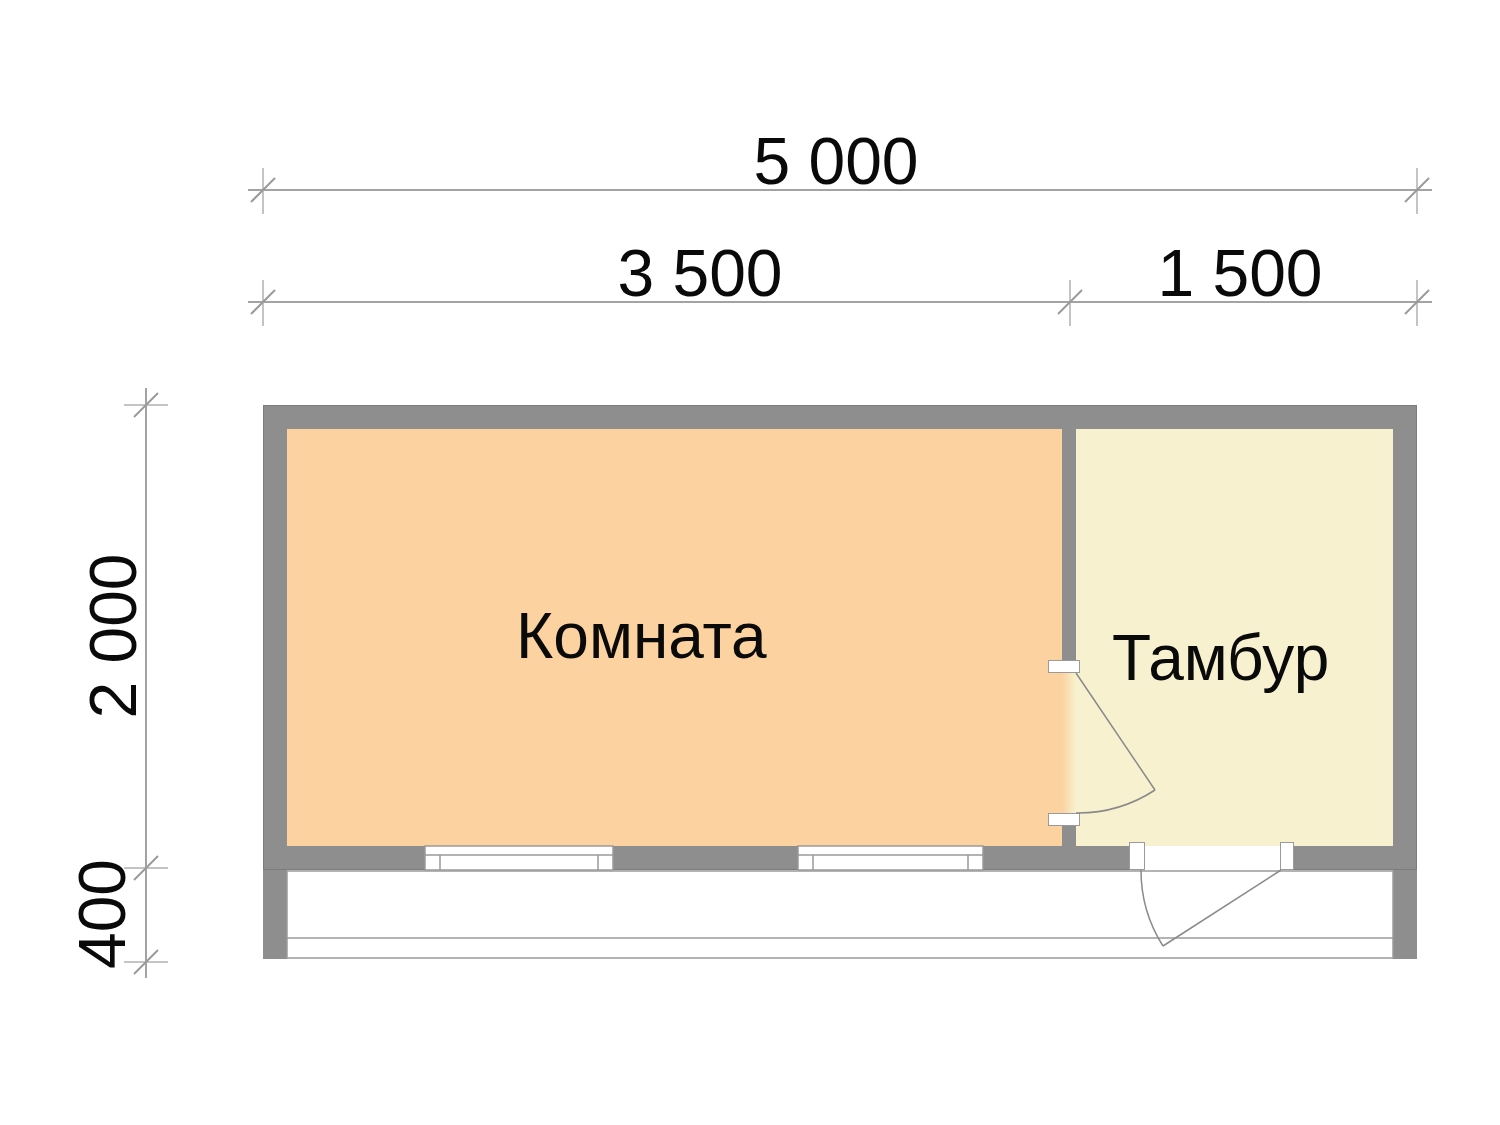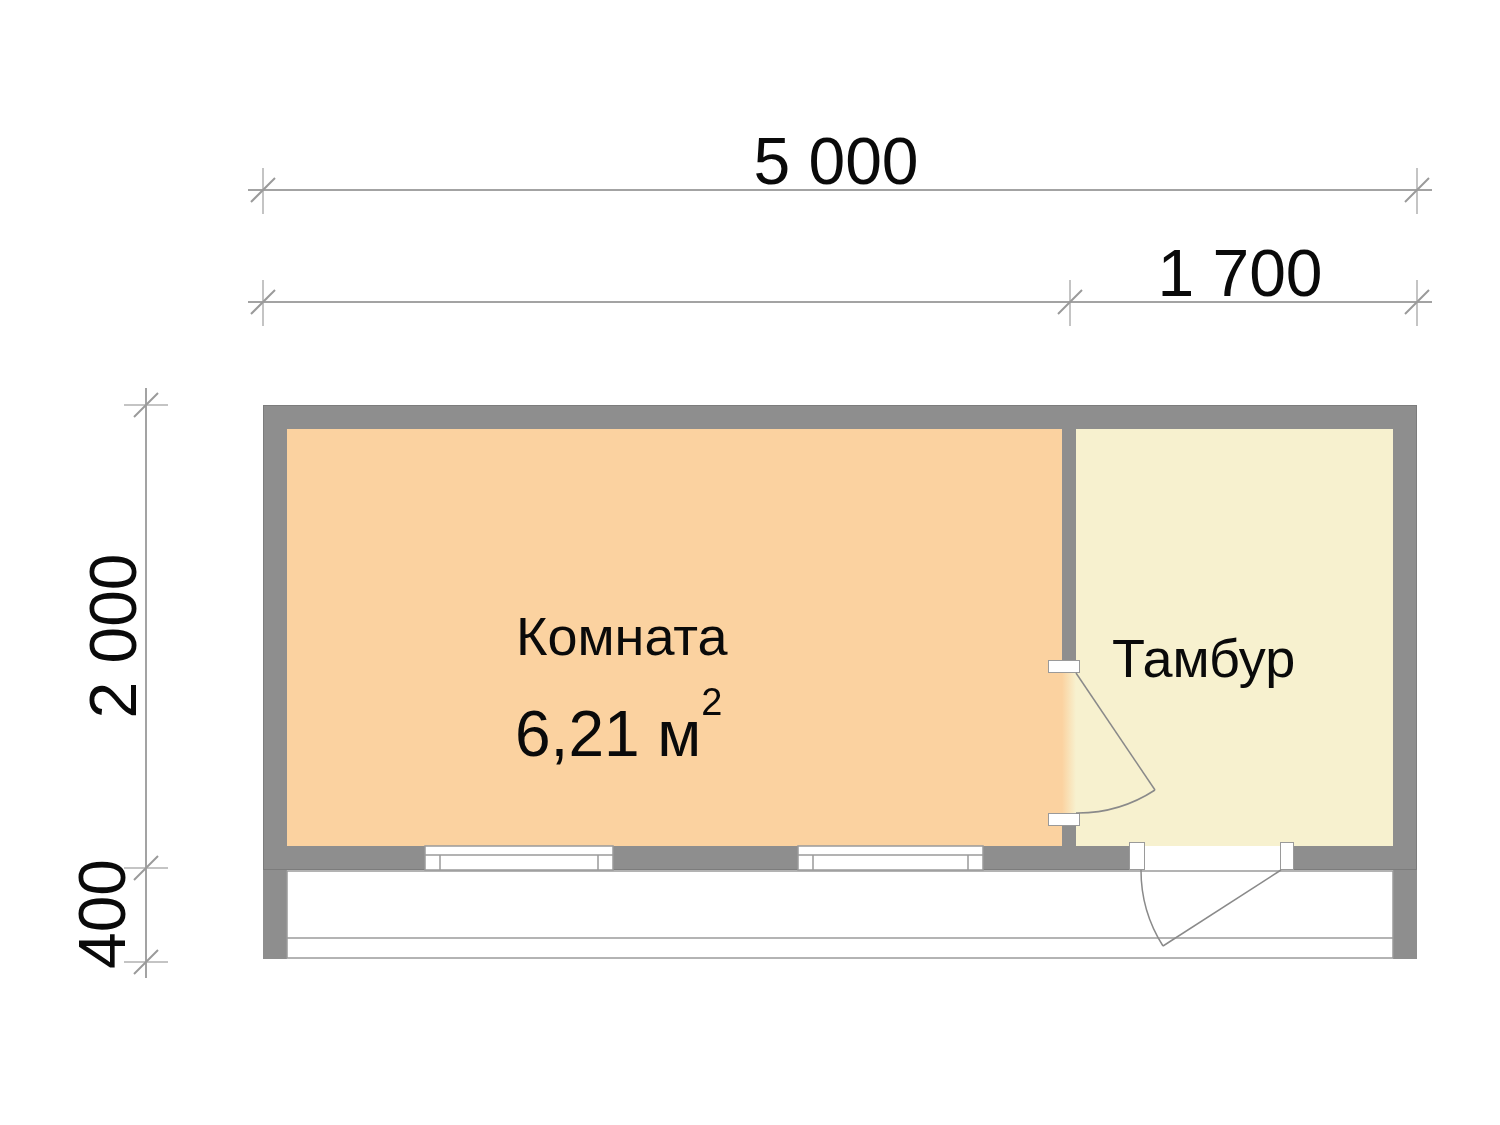--- a/index.html
+++ b/index.html
@@ -37,21 +37,21 @@
   .dimline{stroke:var(--dim_line);stroke-width:2;}
   .extline{stroke:#B0B0B0;stroke-width:1.5;}
   .slash{stroke:#9A9A9A;stroke-width:2;}
   .winline{stroke:#9A9A9A;stroke-width:1.5;fill:#fff;}
   .doorline{stroke:var(--door_line);stroke-width:1.5;fill:none;}
   .porchline{stroke:#9B9B9B;stroke-width:1.5;fill:#fff;}
   
   .dim-text{font-size:66px;line-height:1;white-space:nowrap;color:var(--text);}
   .dim-h{transform:translateX(-50%);}
   .dim-v{transform:translate(-50%,-50%) rotate(-90deg);}
-  .room-name{font-size:54px;line-height:1;white-space:nowrap;}
+  .room-name{font-size:64px;line-height:1;white-space:nowrap;}
   .room-area{font-size:64px;line-height:1;white-space:nowrap;}
   .room-area sup{font-size:38px;position:relative;top:-0.5em;line-height:0;}
   .vcenter{transform:translateY(-50%);}
 </style>
 </head>
 <body>
 
 <div id="canvas">
 
   <div class="abs building"></div>
@@ -120,23 +120,21 @@
       <line class="extline" x1="124" y1="405" x2="168" y2="405"></line>
       <line class="extline" x1="124" y1="868" x2="168" y2="868"></line>
       <line class="extline" x1="124" y1="962" x2="168" y2="962"></line>
       <line class="slash" x1="134" y1="417" x2="158" y2="393"></line>
       <line class="slash" x1="134" y1="880" x2="158" y2="856"></line>
       <line class="slash" x1="134" y1="974" x2="158" y2="950"></line>
     </g>
   </svg>
 
   <div class="abs dim-text dim-h" style="left:836px;top:128px;">5 000</div>
-  <div class="abs dim-text dim-h" style="left:1240px;top:240px;">1 700</div>
+  <div class="abs dim-text dim-h" style="left:700px;top:240px;">3 500</div>
+  <div class="abs dim-text dim-h" style="left:1240px;top:240px;">1 500</div>
   <div class="abs dim-text dim-v" style="left:113px;top:636px;">2 000</div>
   <div class="abs dim-text dim-v" style="left:102px;top:914px;">400</div>
 
   <div class="abs room-name vcenter" style="left:516px;top:636px;">Комната</div>
-  <div class="abs room-area vcenter" style="left:515px;top:734px;">
-    <span>6,21 м</span><sup>2</sup>
-  </div>
   <div class="abs room-name vcenter" style="left:1112px;top:658px;">Тамбур</div>
 
 </div>
 
 </body></html>

